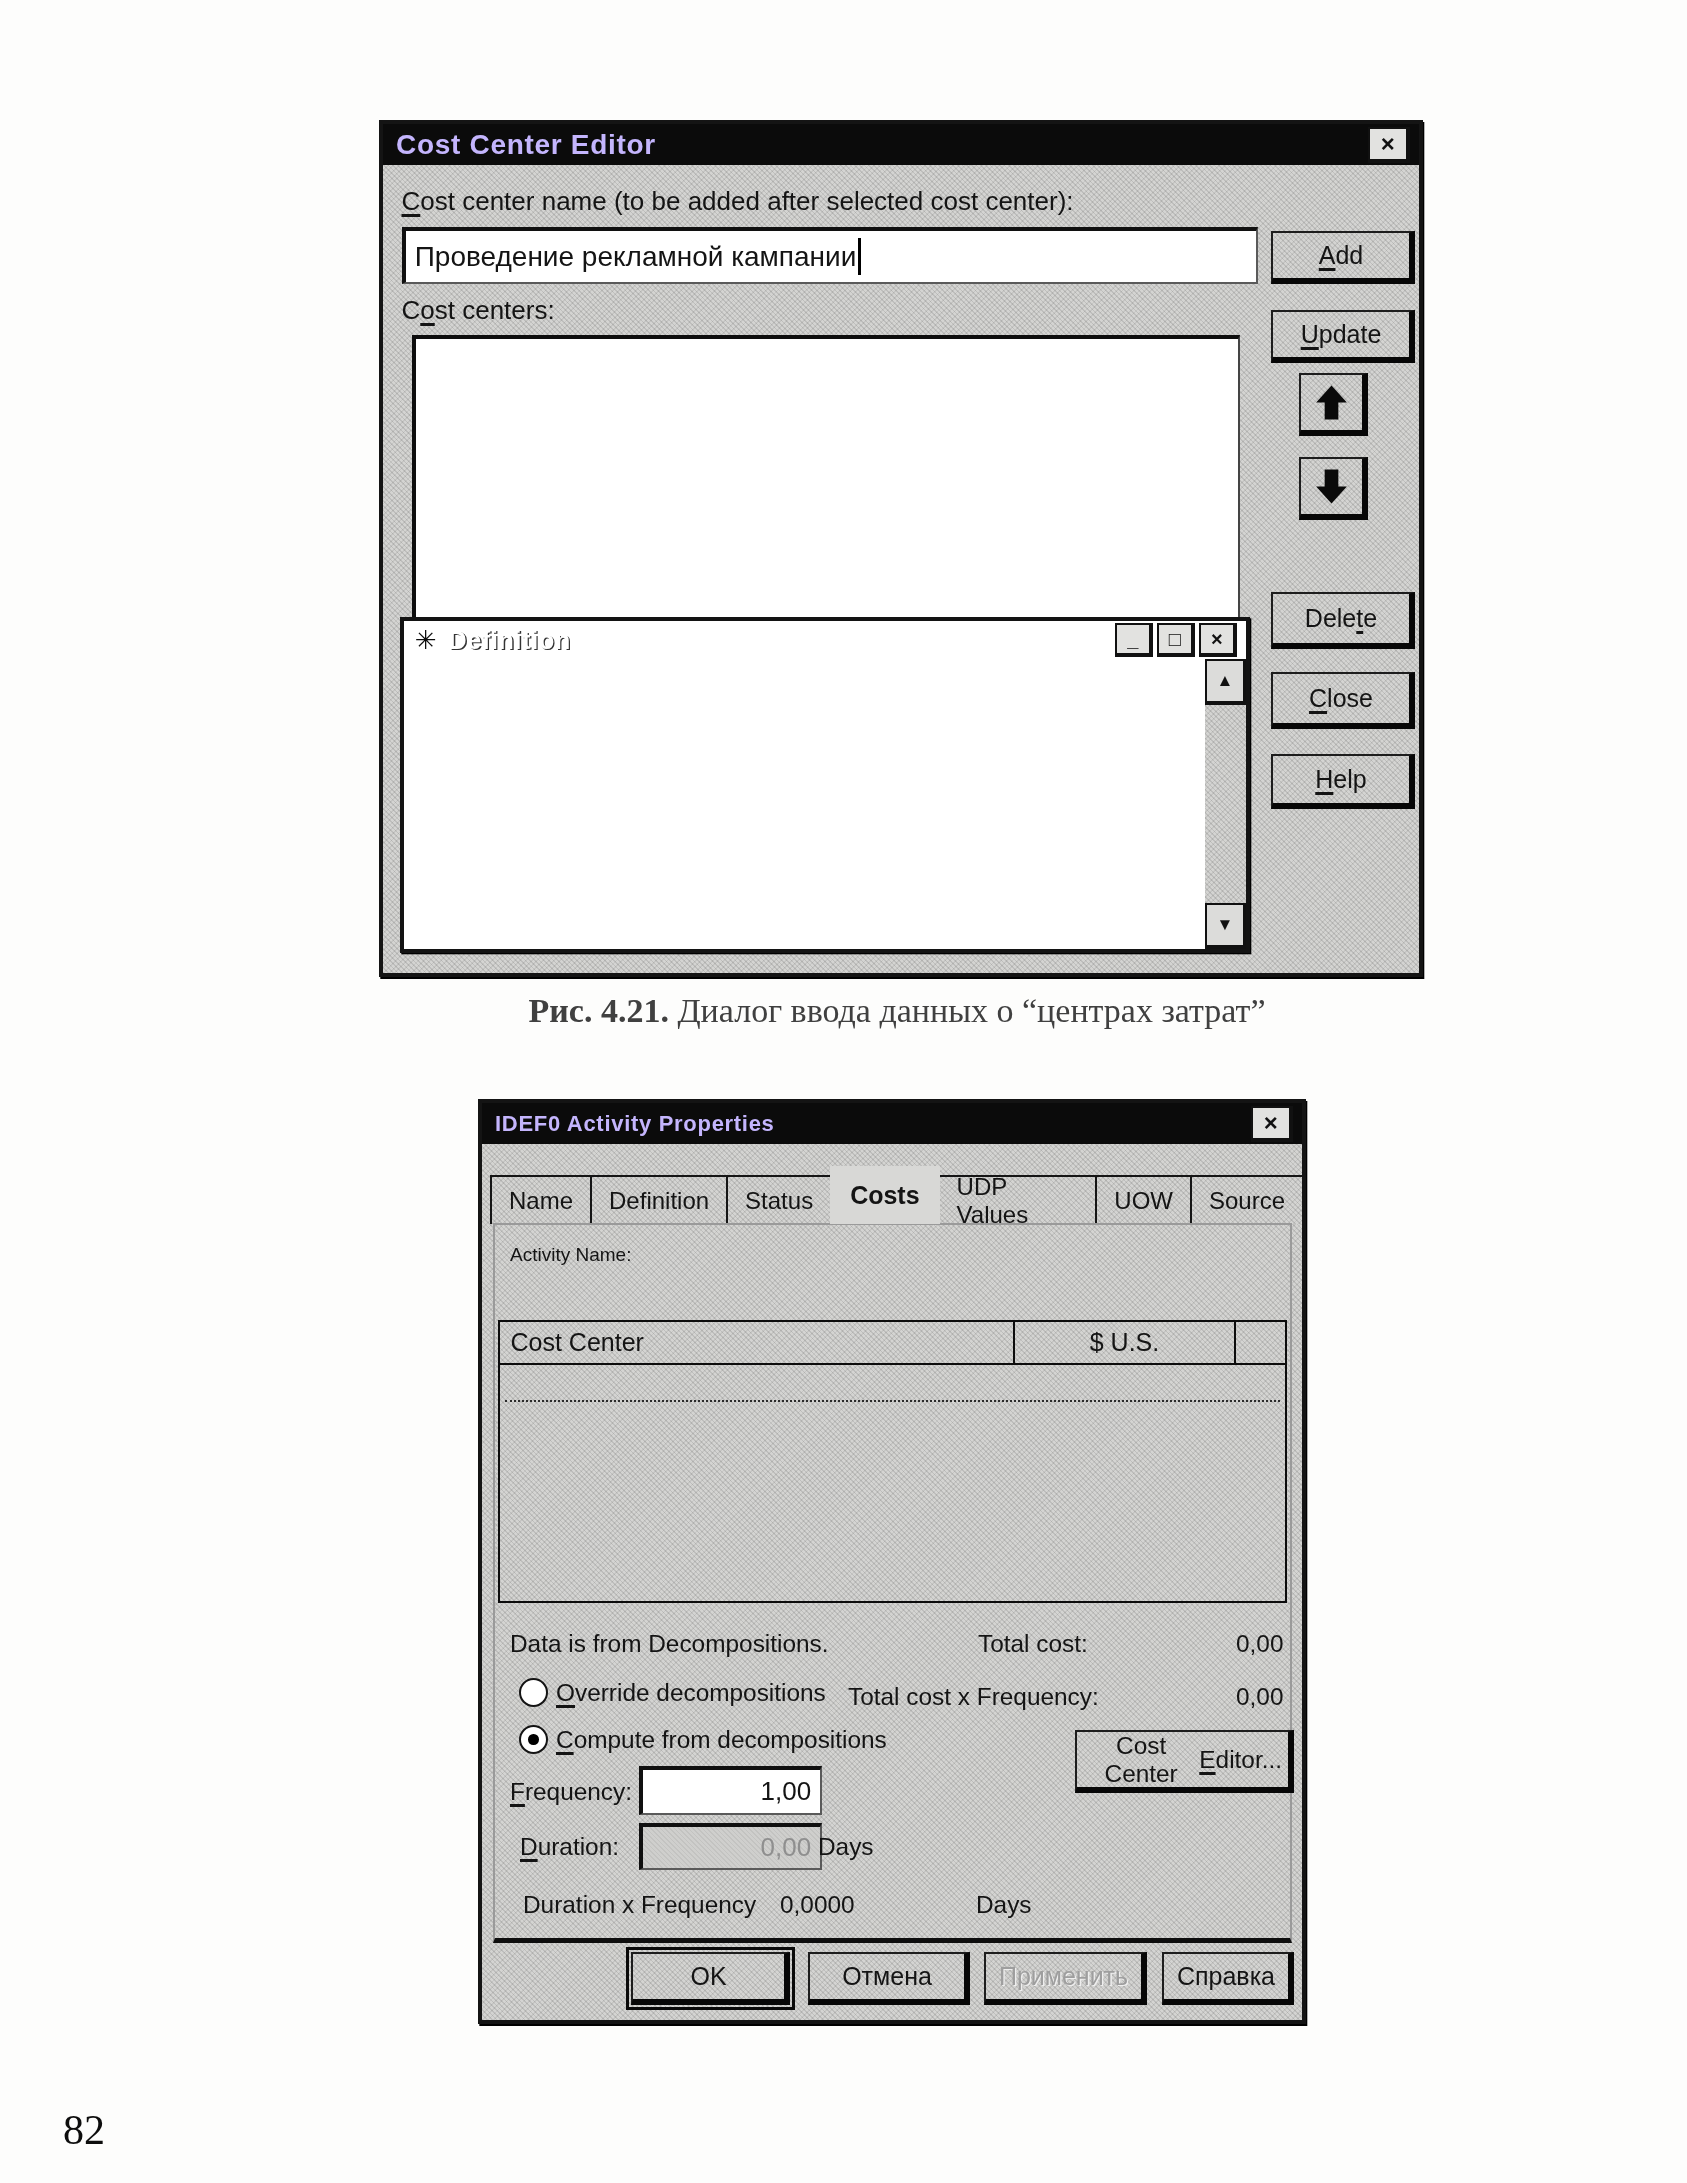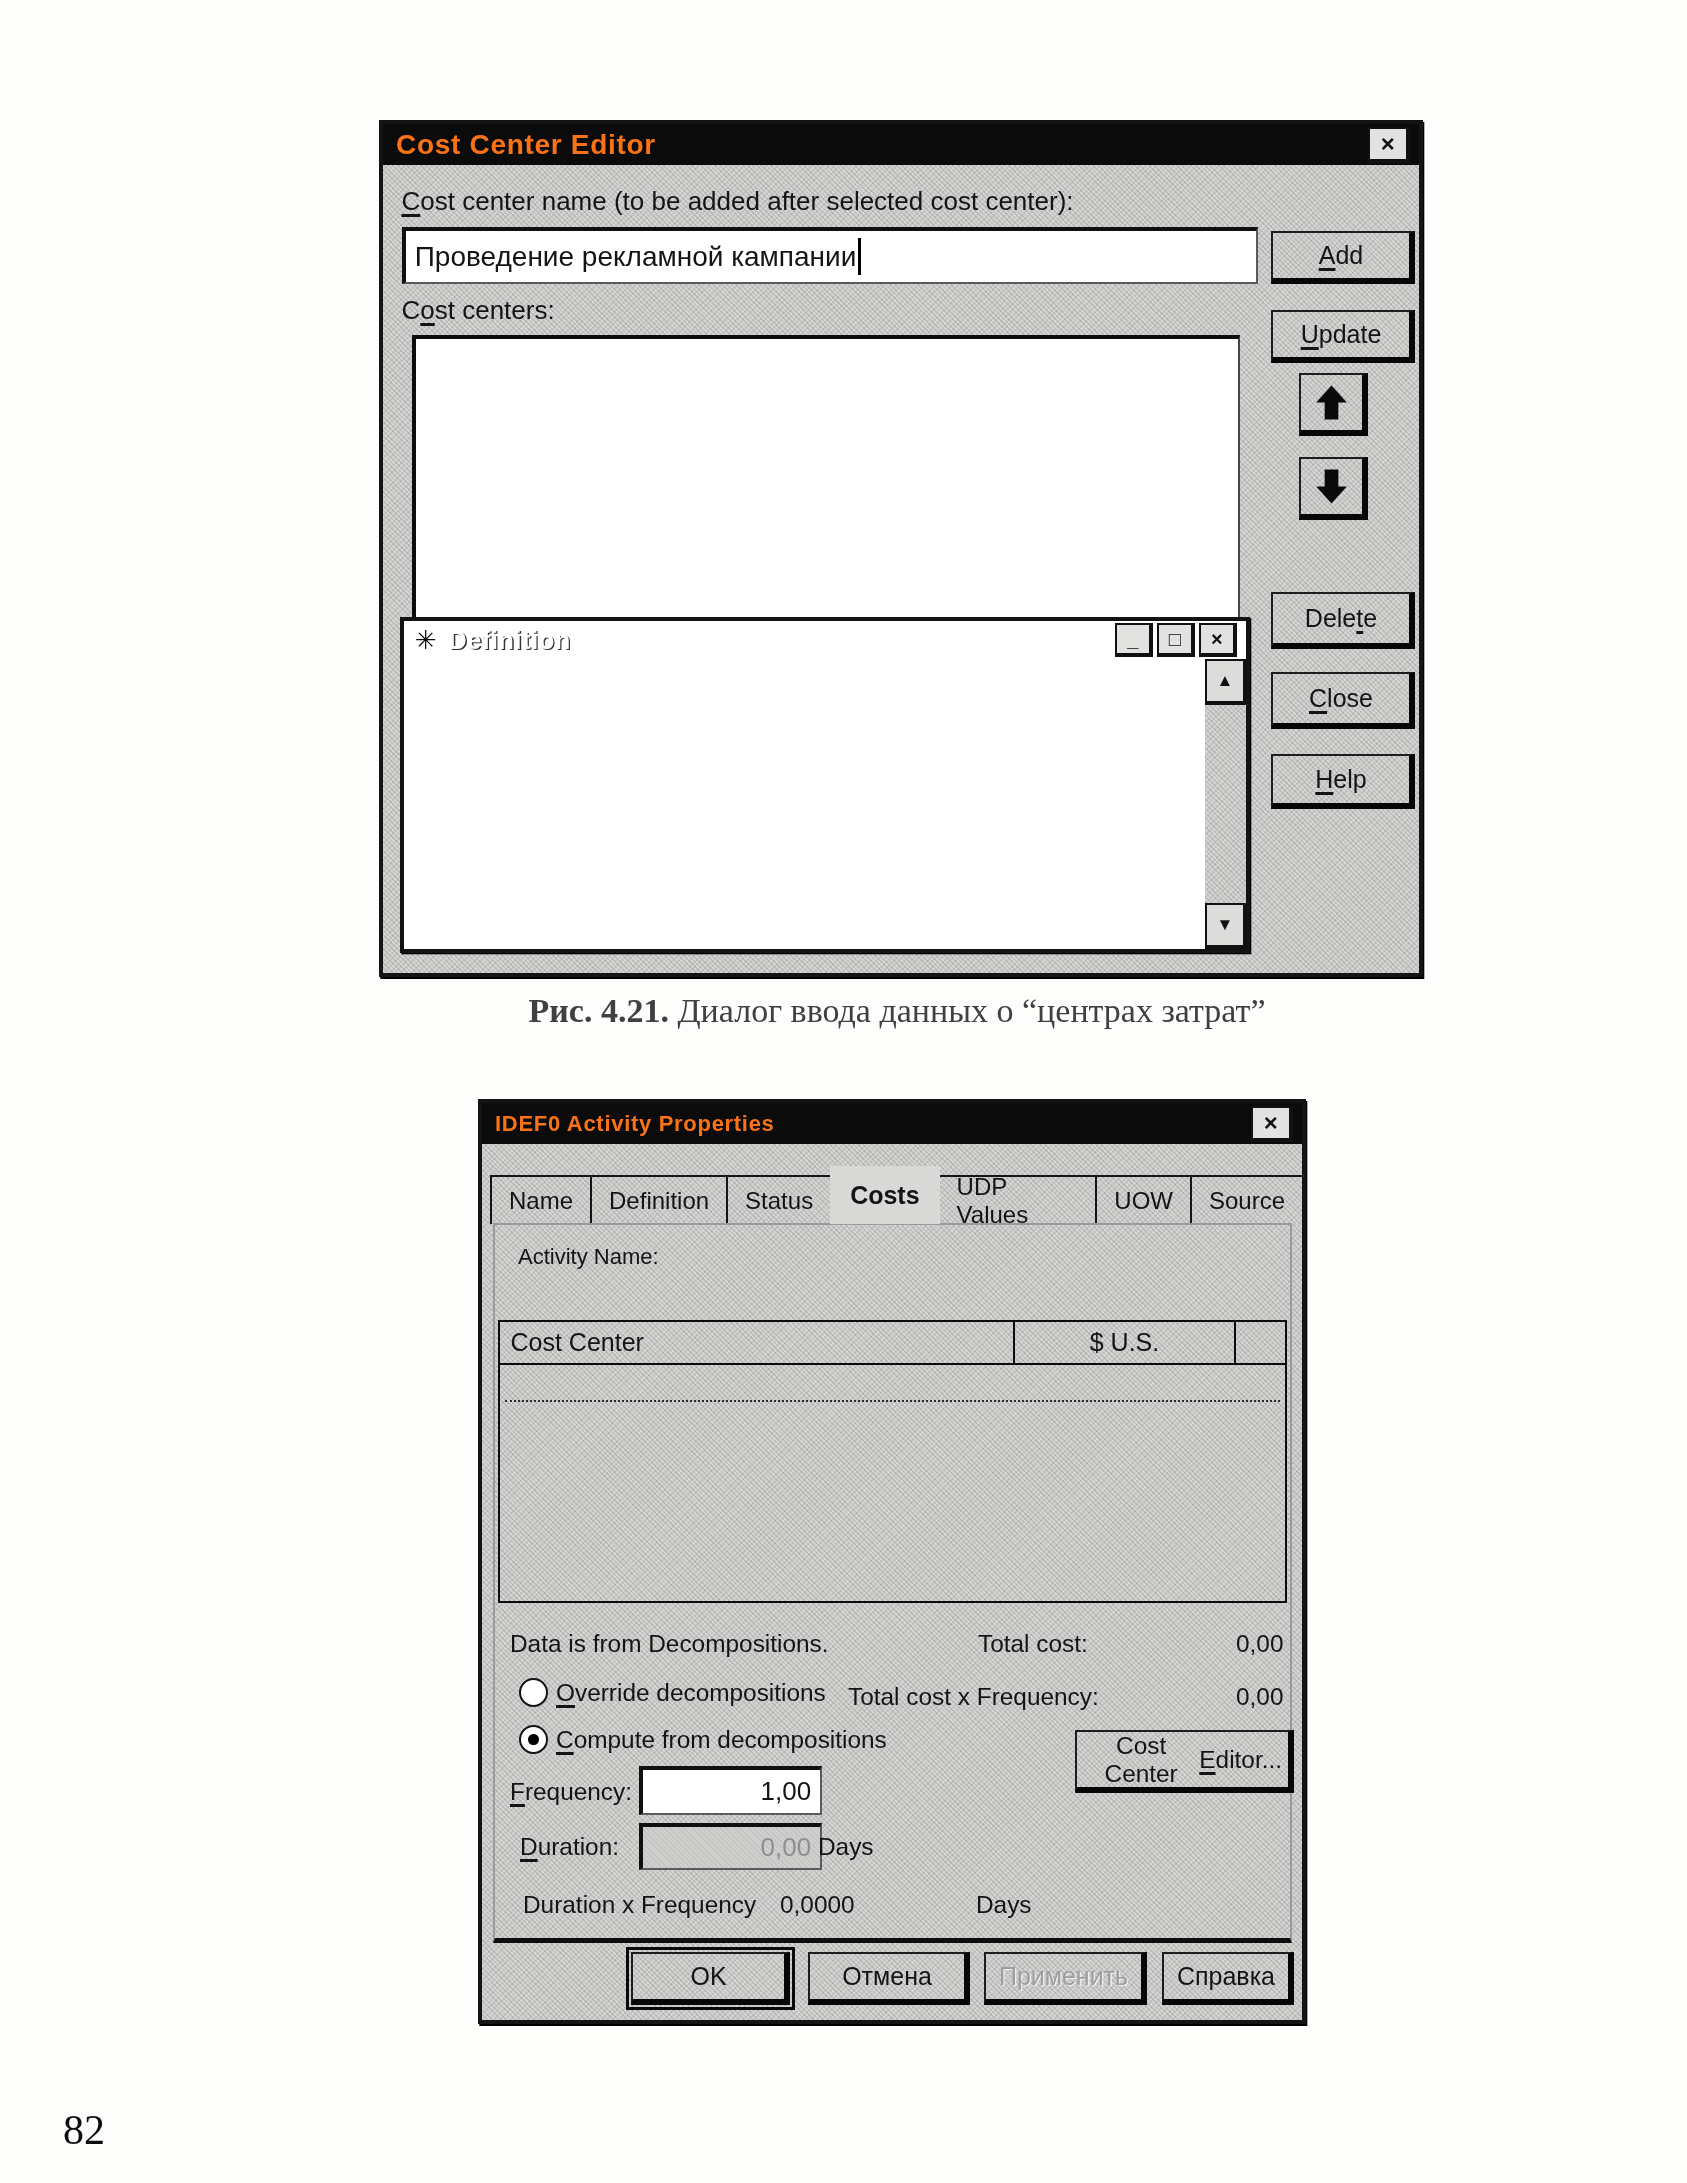--- a/index.html
+++ b/index.html
@@ -9,21 +9,21 @@
   
   .dither{background-color:#d4d4d2;
     background-image:
       repeating-linear-gradient(45deg,rgba(0,0,0,0.10) 0 1.3px,rgba(0,0,0,0) 1.3px 3.3px),
       repeating-linear-gradient(135deg,rgba(0,0,0,0.07) 0 1.3px,rgba(0,0,0,0) 1.3px 4px);}
   .dither-dark{background-color:#8d8d8d;
     background-image:repeating-linear-gradient(45deg,rgba(0,0,0,0.28) 0 1.3px,rgba(0,0,0,0) 1.3px 2.6px);}
   .dialog{position:absolute;border:4.6px solid #141414;box-shadow:1.3px 2px 0 #000;}
   .titlebar{position:absolute;left:0;top:0;right:0;height:41px;background:#0b0b0b;
     display:flex;align-items:center;padding:0 9.2px 0 13px;}
-  .titlebar .title{color:#f97316;font-weight:bold;font-size:28px;letter-spacing:0.7px;flex:1;}
+  .titlebar .title{color:#c4b5fd;font-weight:bold;font-size:28px;letter-spacing:0.7px;flex:1;}
   .tbtn{width:36px;height:30px;display:flex;align-items:center;justify-content:center;
     background:#e2e2e0;border:2px solid #111;border-right-width:4px;border-bottom-width:4px;
     font-size:24px;font-weight:bold;color:#111;line-height:1;}
   .tbtn.sm{width:32px;height:28px;font-size:20px;margin-left:4px;}
   .lbl{position:absolute;font-size:26px;white-space:nowrap;}
   .mn{text-decoration:underline;text-decoration-thickness:2.6px;text-underline-offset:4px;}
   .b95{position:absolute;display:flex;align-items:center;justify-content:center;
     font-family:"Liberation Sans",sans-serif;font-size:25px;color:#141414;
     border-top:2.6px solid #1d1d1d;border-left:2.6px solid #1d1d1d;
     border-bottom:6px solid #070707;border-right:6px solid #070707;cursor:pointer;}
@@ -67,21 +67,21 @@
   
   #d2{left:478px;top:1099px;width:820px;height:917px;}
   #d2 .titlebar .title{font-size:22px;}
   .tabs{position:absolute;left:8px;top:63px;display:flex;align-items:flex-end;height:58px;}
   .tab{height:47px;display:flex;align-items:center;justify-content:center;padding:0 17px;
     font-size:24px;border:2px solid #151515;border-bottom:none;margin-right:-2px;}
   .tab.active{height:58px;font-weight:bold;border:none;font-size:25px;z-index:3;padding:0 20px;
     background-image:none;background-color:#d8d8d6;}
   .tabpage{position:absolute;left:10.5px;top:120px;width:795px;height:713px;
     border:2px solid #9a9a9a;border-bottom:5.3px solid #0e0e0e;}
-  #d2 .alab{left:36px;top:141px;font-size:22px;}
+  #d2 .alab{left:28px;top:141px;font-size:19px;}
   .ctable{position:absolute;left:16px;top:217px;width:789px;}
   .thead{display:flex;height:41px;border:2.6px solid #0c0c0c;}
   .th{display:flex;align-items:center;font-size:25px;padding:0 10.5px;}
   .th1{flex:1;border-right:2.6px solid #0c0c0c;}
   .th2{width:198px;justify-content:center;border-right:2.6px solid #0c0c0c;}
   .th3{width:28px;}
   .tbody{height:236px;border:2.6px solid #0c0c0c;border-top:none;position:relative;}
   .focusrow{position:absolute;left:5.3px;right:5.3px;top:2.6px;height:32px;border-bottom:2.6px dotted #2a2a2a;}
   .row{position:absolute;font-size:24.4px;white-space:nowrap;}
   .rval{position:absolute;font-size:24.4px;right:18.5px;text-align:right;}

